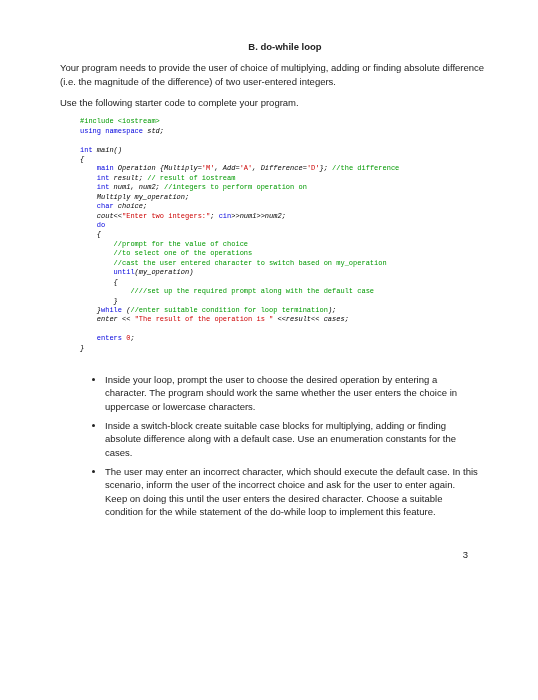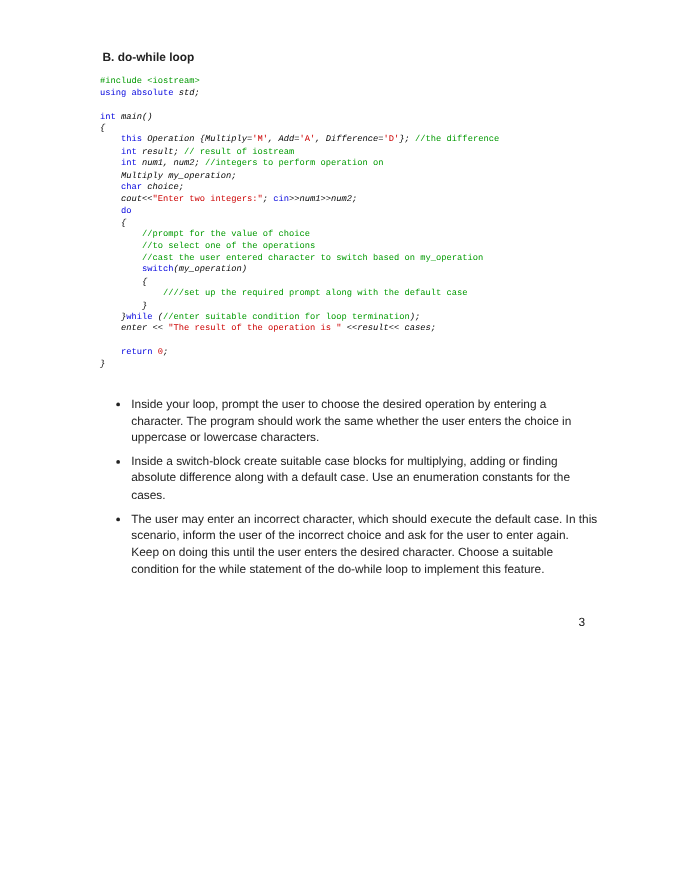--- a/index.html
+++ b/index.html
@@ -1,63 +1,65 @@
 <!DOCTYPE html>
 <html><head>
   <meta charset="utf-8">
   <style>
     * { margin: 0; padding: 0; box-sizing: border-box; }
     body { font-family: Arial, sans-serif; background: #fff; width: 538px; }
     .page { padding: 40px 50px 30px 60px; font-size: 9.5px; color: #222; line-height: 1.4; }
-    .section-title { font-weight: bold; margin-bottom: 8px; padding-left: 22px; }
+    .section-title { font-weight: bold; margin-bottom: 8px; padding-left: 22px; text-align: center; }
     .para { margin-bottom: 8px; }
     .code-block { font-family: 'Courier New', monospace; font-size: 7px; line-height: 1.35; padding-left: 20px; margin: 8px 0 12px 0; white-space: pre; }
     .green { color: #009900; }
     .blue { color: #0000dd; }
     .red { color: #cc0000; }
     .black { color: #000; font-style: italic; }
     .bullet-list { list-style: disc; padding-left: 45px; margin-top: 20px; }
     .bullet-list li { margin-bottom: 6px; padding-right: 10px; }
     .page-num { text-align: right; padding-right: 20px; margin-top: 30px; }
     .spacer { height: 150px; }
   </style>
 </head>
 <body>
 
 <div class="page">
   <div class="section-title">
     <span>B.</span>
     <span>do-while loop</span>
   </div>
 
+  <p class="para">Your program needs to provide the user of choice of multiplying, adding or finding absolute difference (i.e. the magnitude of the difference) of two user-entered integers.</p>
+  <p class="para">Use the following starter code to complete your program.</p>
 
   <div class="code-block"><span class="green">#include &lt;iostream&gt;</span>
-<span class="blue">using absolute </span><span class="black">std;</span>
+<span class="blue">using namespace </span><span class="black">std;</span>
 
 <span class="blue">int </span><span class="black">main()</span>
 <span class="black">{</span>
-<span class="blue">    this </span><span class="black">Operation {Multiply=</span><span class="red">'M'</span><span class="black">, Add=</span><span class="red">'A'</span><span class="black">, Difference=</span><span class="red">'D'</span><span class="black">}; </span><span class="green">//the difference</span>
+<span class="blue">    main </span><span class="black">Operation {Multiply=</span><span class="red">'M'</span><span class="black">, Add=</span><span class="red">'A'</span><span class="black">, Difference=</span><span class="red">'D'</span><span class="black">}; </span><span class="green">//the difference</span>
 <span class="blue">    int </span><span class="black">result; </span><span class="green">// result of iostream</span>
 <span class="blue">    int </span><span class="black">num1, num2; </span><span class="green">//integers to perform operation on</span>
 <span class="black">    Multiply my_operation;</span>
 <span class="blue">    char </span><span class="black">choice;</span>
 <span class="black">    cout&lt;&lt;</span><span class="red">"Enter two integers:"</span><span class="black">; </span><span class="blue">cin</span><span class="black">&gt;&gt;num1&gt;&gt;num2;</span>
 <span class="blue">    do</span>
 <span class="black">    {</span>
 <span class="green">        //prompt for the value of choice</span>
 <span class="green">        //to select one of the operations</span>
 <span class="green">        //cast the user entered character to switch based on my_operation</span>
-<span class="blue">        switch</span><span class="black">(my_operation)</span>
+<span class="blue">        until</span><span class="black">(my_operation)</span>
 <span class="black">        {</span>
 <span class="green">            ////set up the required prompt along with the default case</span>
 <span class="black">        }</span>
 <span class="black">    }</span><span class="blue">while </span><span class="black">(</span><span class="green">//enter suitable condition for loop termination</span><span class="black">);</span>
 <span class="black">    enter </span><span class="black">&lt;&lt; </span><span class="red">"The result of the operation is " </span><span class="black">&lt;&lt;result&lt;&lt; </span><span class="black">cases;</span>
 
-<span class="blue">    return </span><span class="red">0</span><span class="black">;</span>
+<span class="blue">    enters </span><span class="red">0</span><span class="black">;</span>
 <span class="black">}</span></div>
 
   <ul class="bullet-list">
     <li>Inside your loop, prompt the user to choose the desired operation by entering a character. The program should work the same whether the user enters the choice in uppercase or lowercase characters.</li>
     <li>Inside a switch-block create suitable case blocks for multiplying, adding or finding absolute difference along with a default case. Use an enumeration constants  for the cases.</li>
     <li>The user may enter an incorrect character, which should execute the default case. In this scenario, inform the user of the incorrect choice and ask for the user to enter again. Keep on doing this until the user enters the desired character. Choose a suitable condition for the while statement of the do-while loop to implement this feature.</li>
   </ul>
 
   <div class="page-num">3</div>
 

